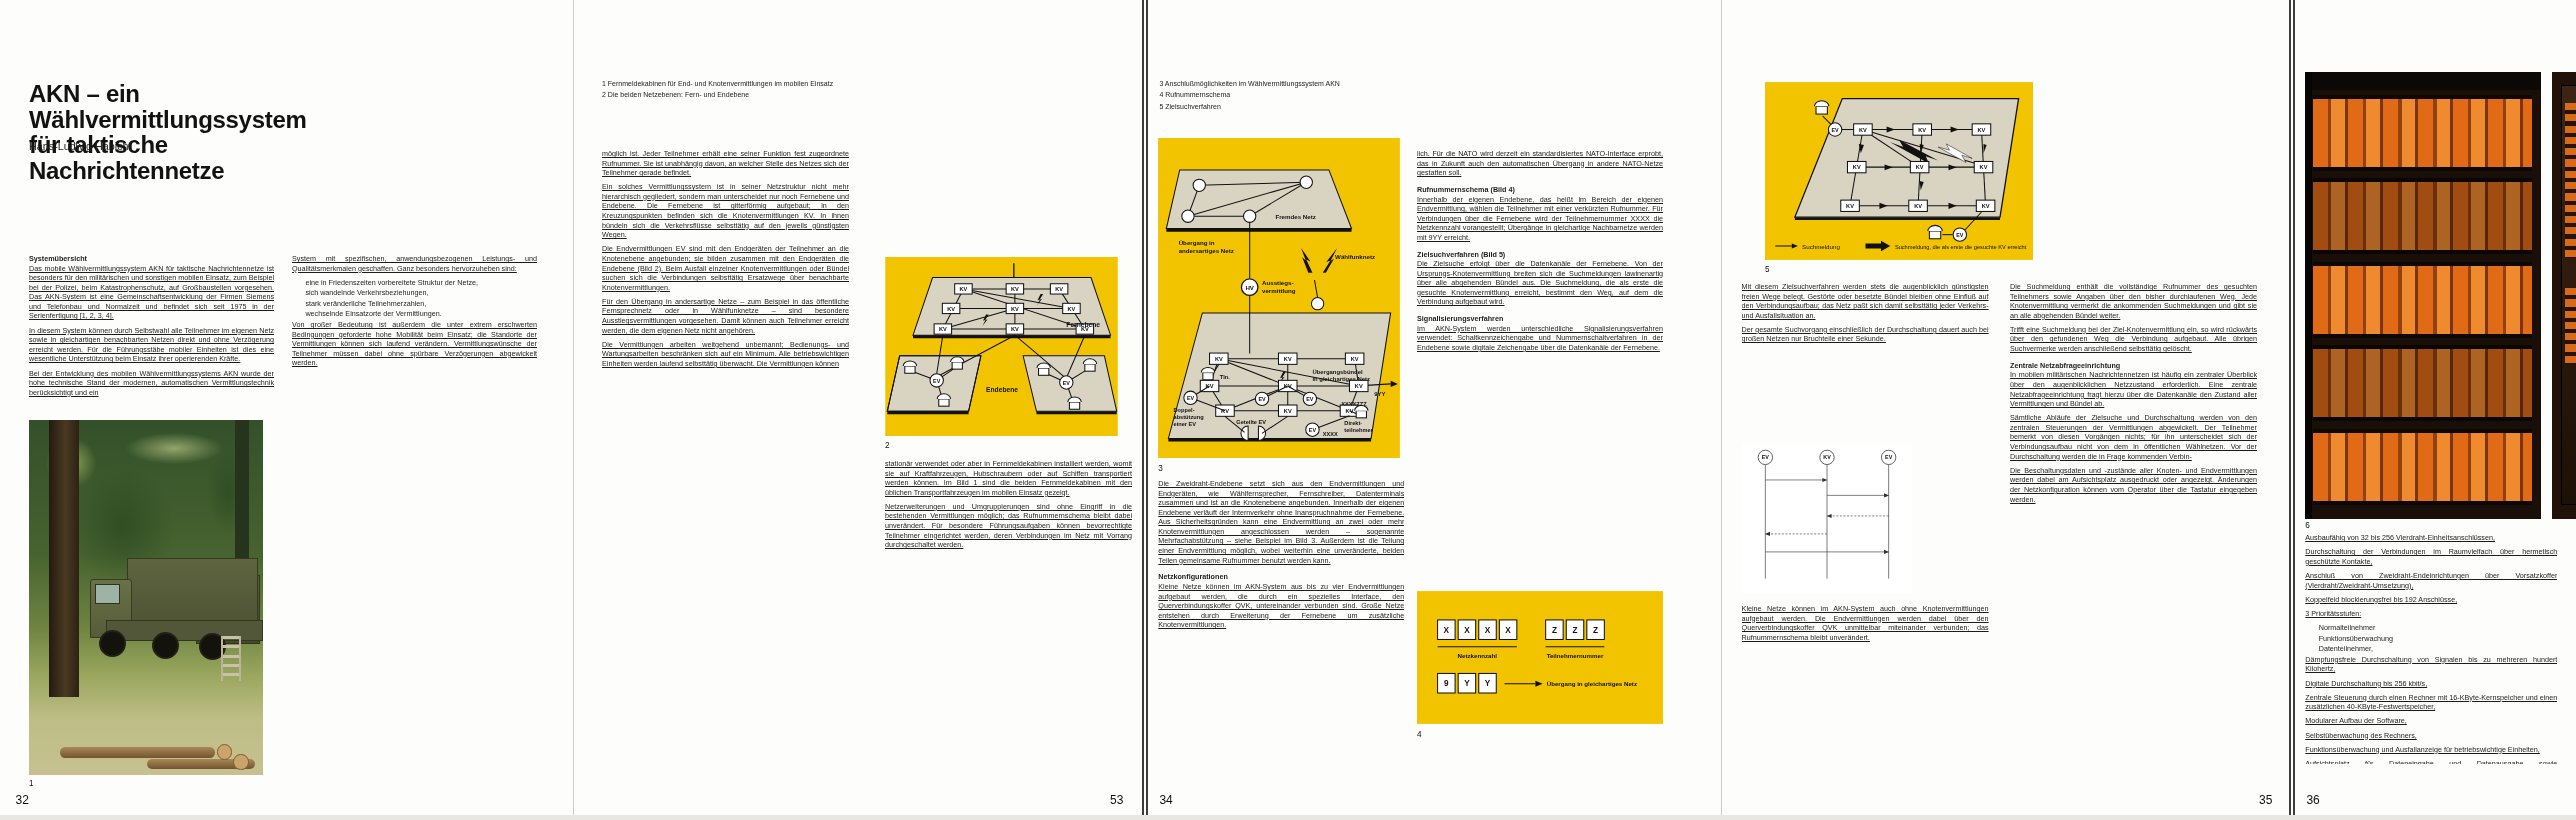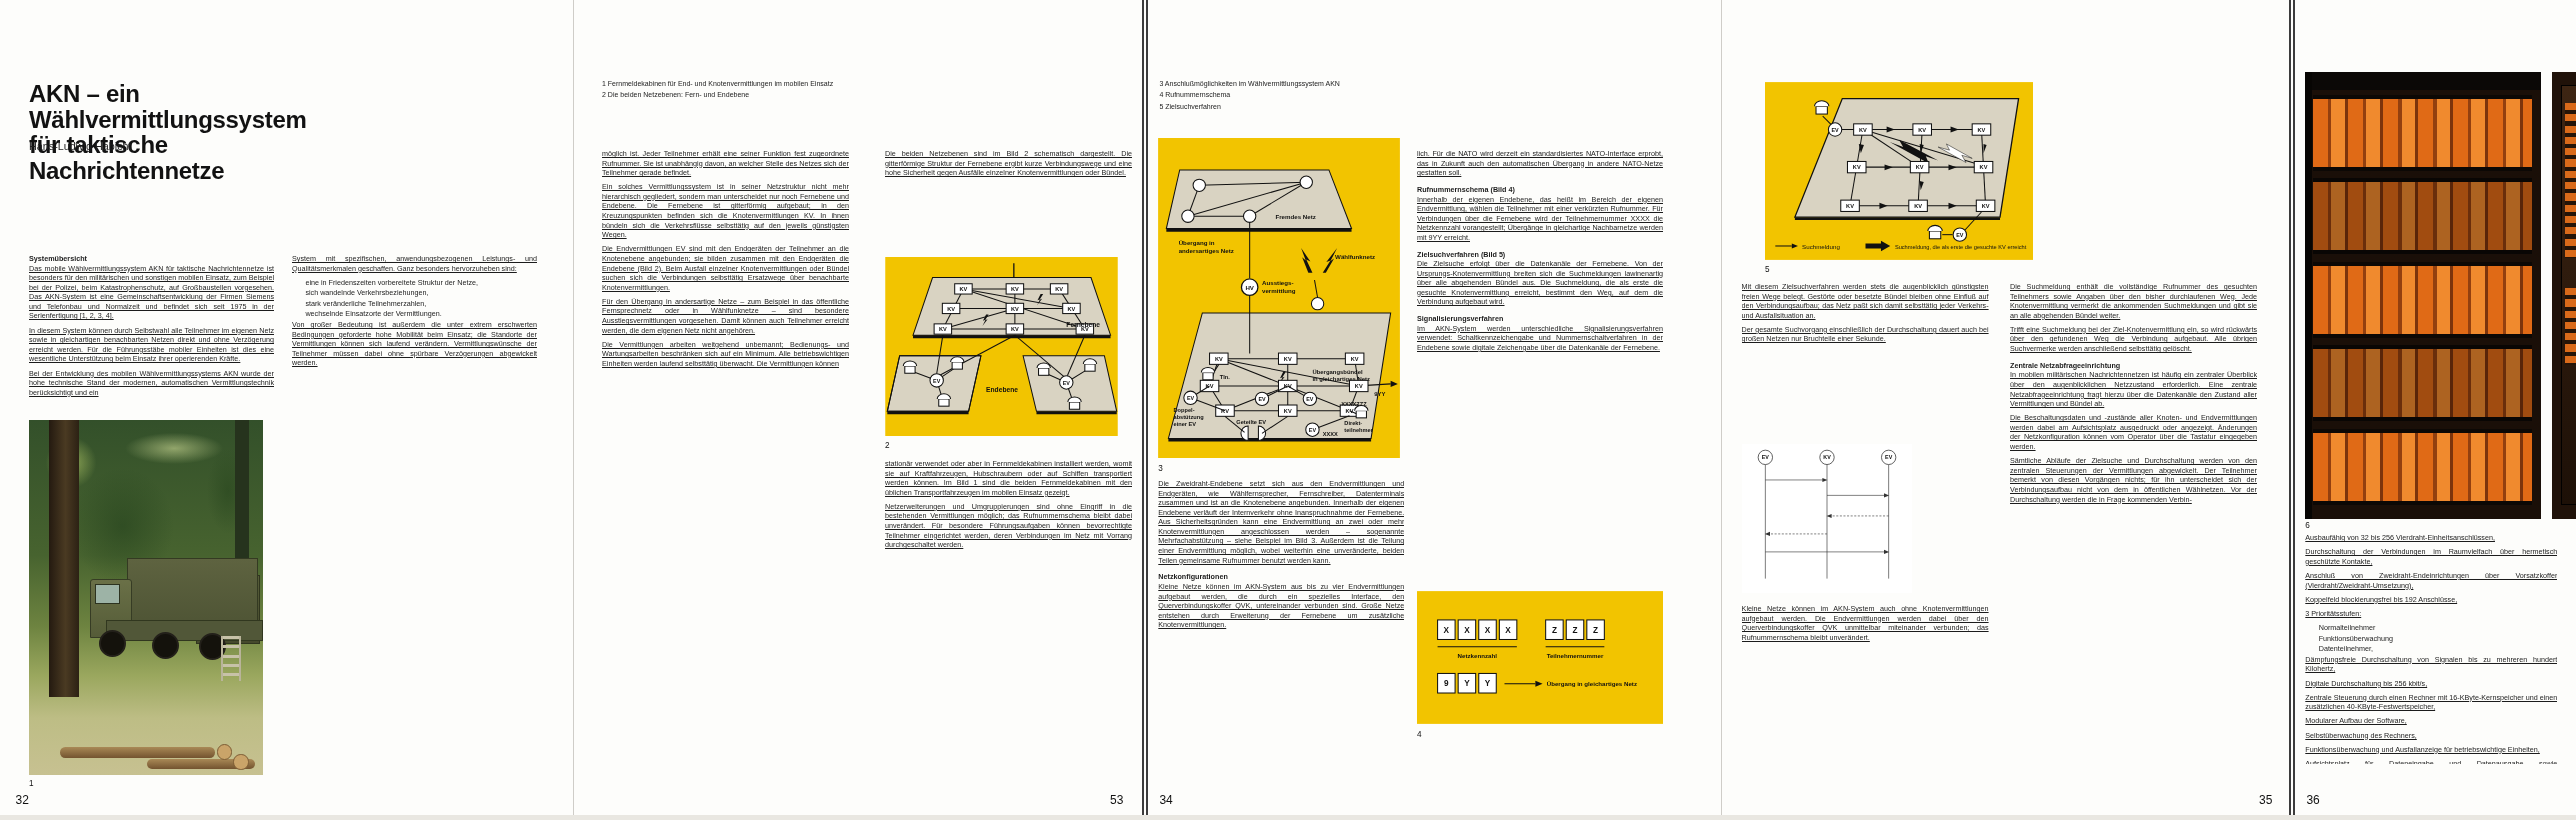--- a/index.html
+++ b/index.html
@@ -108,23 +108,20 @@
         <div class="bc">1  Fernmeldekabinen für End- und Knotenvermittlungen im mobilen Einsatz</div>
         <div class="bc">2  Die beiden Netzebenen: Fern- und Endebene</div>
       </div>
     <div class="abs colflow" style="left:29px;top:149px;width:247px;height:623px">
         <div class="bp">möglich ist. Jeder Teilnehmer erhält eine seiner Funktion fest zugeordnete Rufnummer. Sie ist unabhängig davon, an welcher Stelle des Netzes sich der Teilnehmer gerade befindet.</div>
         <div class="bp">Ein solches Vermittlungssystem ist in seiner Netzstruktur nicht mehr hierarchisch gegliedert, sondern man unterscheidet nur noch Fernebene und Endebene. Die Fernebene ist gitterförmig aufgebaut; in den Kreuzungspunkten befinden sich die Knotenvermittlungen KV. In ihnen bündeln sich die Verkehrsflüsse selbsttätig auf den jeweils günstigsten Wegen.</div>
         <div class="bp">Die Endvermittlungen EV sind mit den Endgeräten der Teilnehmer an die Knotenebene angebunden; sie bilden zusammen mit den Endgeräten die Endebene (Bild 2). Beim Ausfall einzelner Knotenvermittlungen oder Bündel suchen sich die Verbindungen selbsttätig Ersatzwege über benachbarte Knotenvermittlungen.</div>
         <div class="bp">Für den Übergang in andersartige Netze – zum Beispiel in das öffentliche Fernsprechnetz oder in Wählfunknetze – sind besondere Ausstiegsvermittlungen vorgesehen. Damit können auch Teilnehmer erreicht werden, die dem eigenen Netz nicht angehören.</div>
         <div class="bp">Die Vermittlungen arbeiten weitgehend unbemannt; Bedienungs- und Wartungsarbeiten beschränken sich auf ein Minimum. Alle betriebswichtigen Einheiten werden laufend selbsttätig überwacht. Die Vermittlungen können</div>
       </div>
-    <div class="abs colflow" style="left:312px;top:149px;width:247px;height:101px">
-        <div class="bp">Die beiden Netzebenen sind im Bild 2 schematisch dargestellt. Die gitterförmige Struktur der Fernebene ergibt kurze Verbindungswege und eine hohe Sicherheit gegen Ausfälle einzelner Knotenvermittlungen oder Bündel.</div>
-      </div>
 
     <div class="abs" style="left:312px;top:257px;width:233px;height:179px">
       <svg width="233" height="179" viewBox="0 0 452 348">
         <rect x="0" y="0" width="452" height="348" fill="#f2c400"></rect>
         <line x1="250" y1="12" x2="250" y2="40" stroke="#111" stroke-width="2.5"></line>
         <polygon points="92,40 400,40 438,152 54,152" fill="#d9d3c2" stroke="#111" stroke-width="2"></polygon>
         <line x1="54" y1="155" x2="438" y2="155" stroke="#111" stroke-width="6"></line>
         <g stroke="#111" stroke-width="2">
           <line x1="152" y1="62" x2="338" y2="62"></line>
             <line x1="128" y1="100" x2="362" y2="100"></line>
@@ -593,22 +590,22 @@
       </svg>
     </div>
     <div class="abs colflow" style="left:20.6px;top:604px;width:247px;height:169px">
         <div class="bp">Kleine Netze können im AKN-System auch ohne Knotenvermittlungen aufgebaut werden. Die Endvermittlungen werden dabei über den Querverbindungskoffer QVK unmittelbar miteinander verbunden; das Rufnummernschema bleibt unverändert.</div>
       </div>
     <div class="abs colflow" style="left:289px;top:282px;width:247px;height:490px">
         <div class="bp">Die Suchmeldung enthält die vollständige Rufnummer des gesuchten Teilnehmers sowie Angaben über den bisher durchlaufenen Weg. Jede Knotenvermittlung vermerkt die ankommenden Suchmeldungen und gibt sie an alle abgehenden Bündel weiter.</div>
         <div class="bp">Trifft eine Suchmeldung bei der Ziel-Knotenvermittlung ein, so wird rückwärts über den gefundenen Weg die Verbindung aufgebaut. Alle übrigen Suchvermerke werden anschließend selbsttätig gelöscht.</div>
         <div class="bh">Zentrale Netzabfrageeinrichtung</div>
         <div class="bp">In mobilen militärischen Nachrichtennetzen ist häufig ein zentraler Überblick über den augenblicklichen Netzzustand erforderlich. Eine zentrale Netzabfrageeinrichtung fragt hierzu über die Datenkanäle den Zustand aller Vermittlungen und Bündel ab.</div>
+        <div class="bp">Sämtliche Abläufe der Zielsuche und Durchschaltung werden von den zentralen Steuerungen der Vermittlungen abgewickelt. Der Teilnehmer bemerkt von diesen Vorgängen nichts; für ihn unterscheidet sich der Verbindungsaufbau nicht von dem in öffentlichen Wählnetzen. Vor der Durchschaltung werden die in Frage kommenden Verbin-</div>
         <div class="bp">Die Beschaltungsdaten und -zustände aller Knoten- und Endvermittlungen werden dabei am Aufsichtsplatz ausgedruckt oder angezeigt. Änderungen der Netzkonfiguration können vom Operator über die Tastatur eingegeben werden.</div>
-        <div class="bp">Sämtliche Abläufe der Zielsuche und Durchschaltung werden von den zentralen Steuerungen der Vermittlungen abgewickelt. Der Teilnehmer bemerkt von diesen Vorgängen nichts; für ihn unterscheidet sich der Verbindungsaufbau nicht von dem in öffentlichen Wählnetzen. Vor der Durchschaltung werden die in Frage kommenden Verbin-</div>
       </div>
     <div class="abs pagenum" style="left:538px;top:793px">35</div>
   </section>
 
   <section class="page" style="left:2294px;width:573px">
     <div class="abs photo5a" style="left:11.3px;top:72px;width:236px;height:447px">
       <div style="position:absolute;left:0;top:0;width:236px;height:17.5px;background:#0b0806"></div>
       <div class="shelfrow" style="top:23px"></div>
       <div class="shelfrow dim" style="top:106px"></div>
       <div class="shelfrow" style="top:190px"></div>

